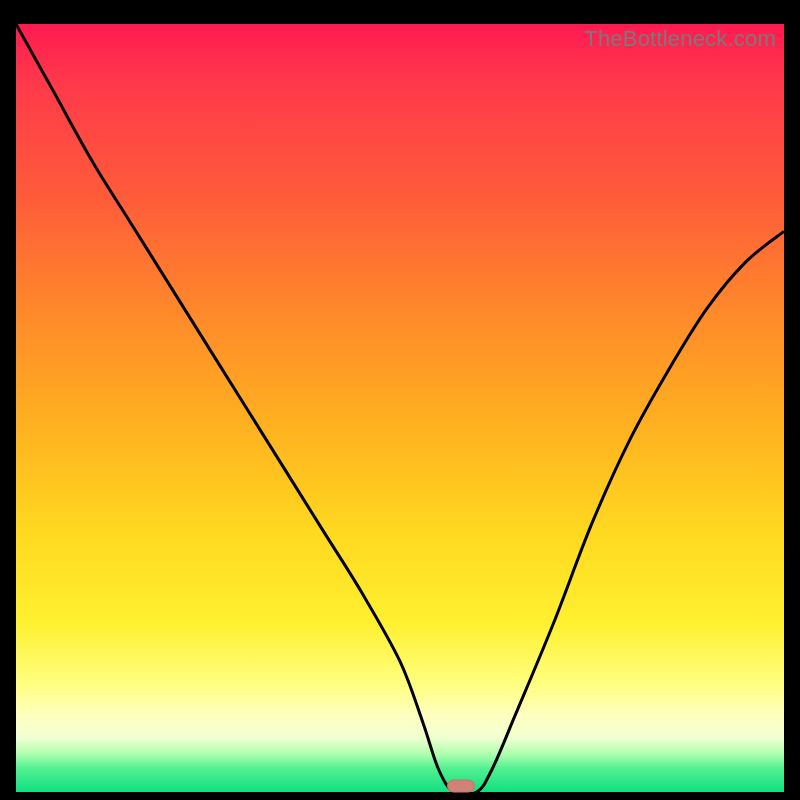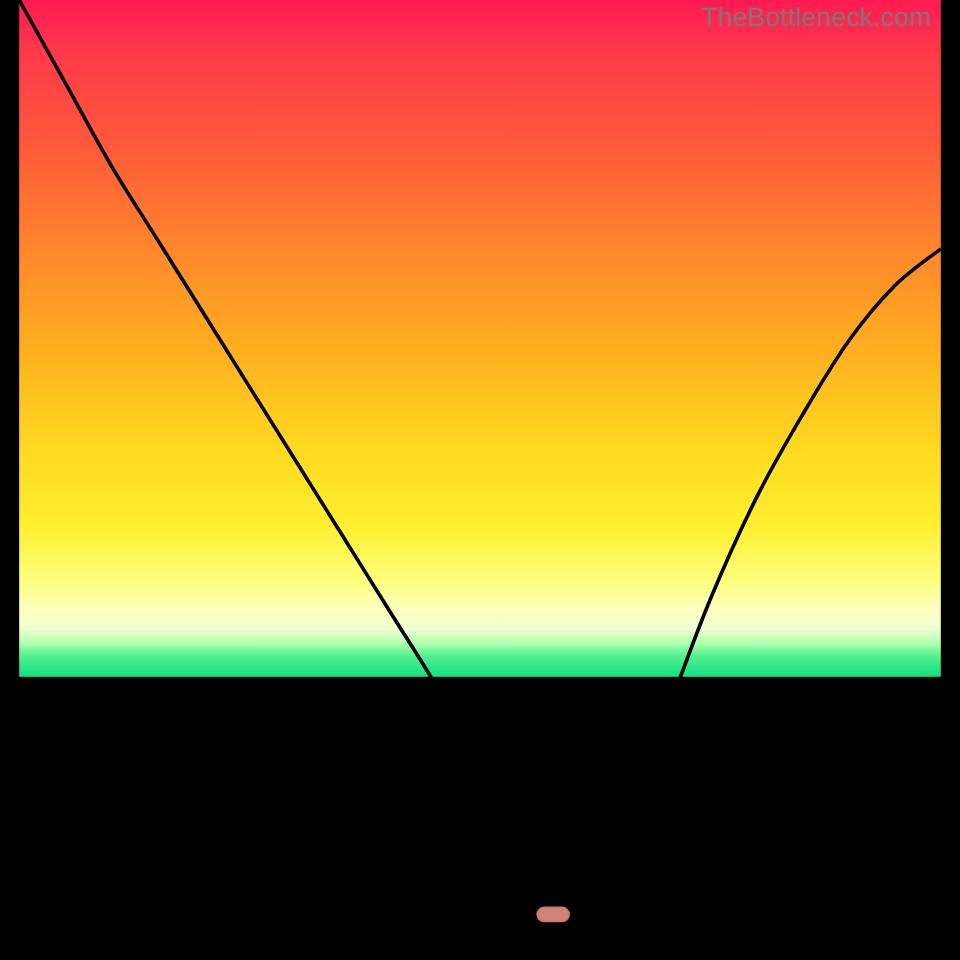--- a/index.html
+++ b/index.html
@@ -13,23 +13,23 @@
   }
   .frame {
     position: relative;
     width: 800px;
     height: 800px;
     background: #000;
   }
   .plot {
     position: absolute;
     left: 16px;
-    top: 0;
+    top: 24px;
     width: 768px;
-    height: 564px;
+    height: 768px;
     background: linear-gradient(
       to bottom,
       #ff1a52 0%,
       #ff3a4a 8%,
       #ff5a3a 22%,
       #ff8a2a 38%,
       #ffb020 52%,
       #ffd820 66%,
       #fff030 78%,
       #ffff80 86%,

